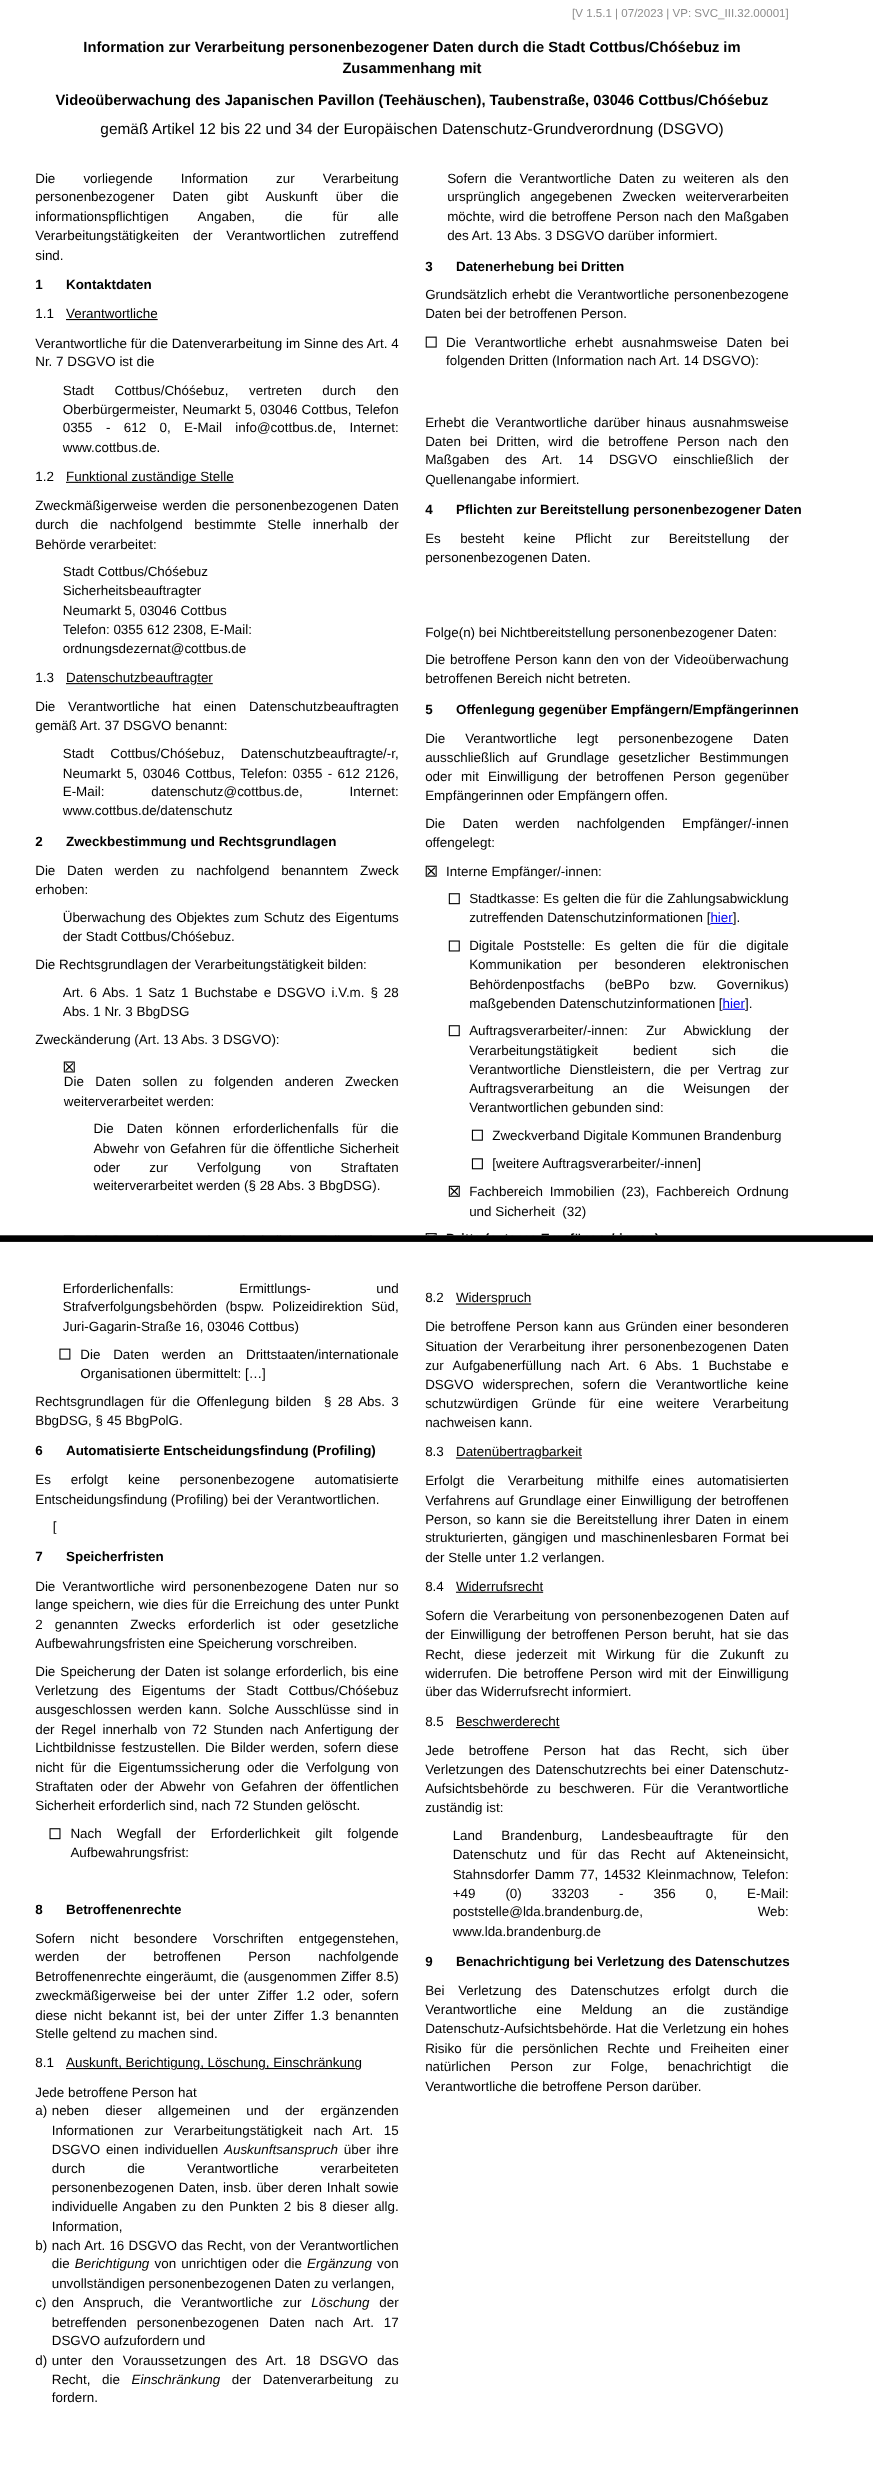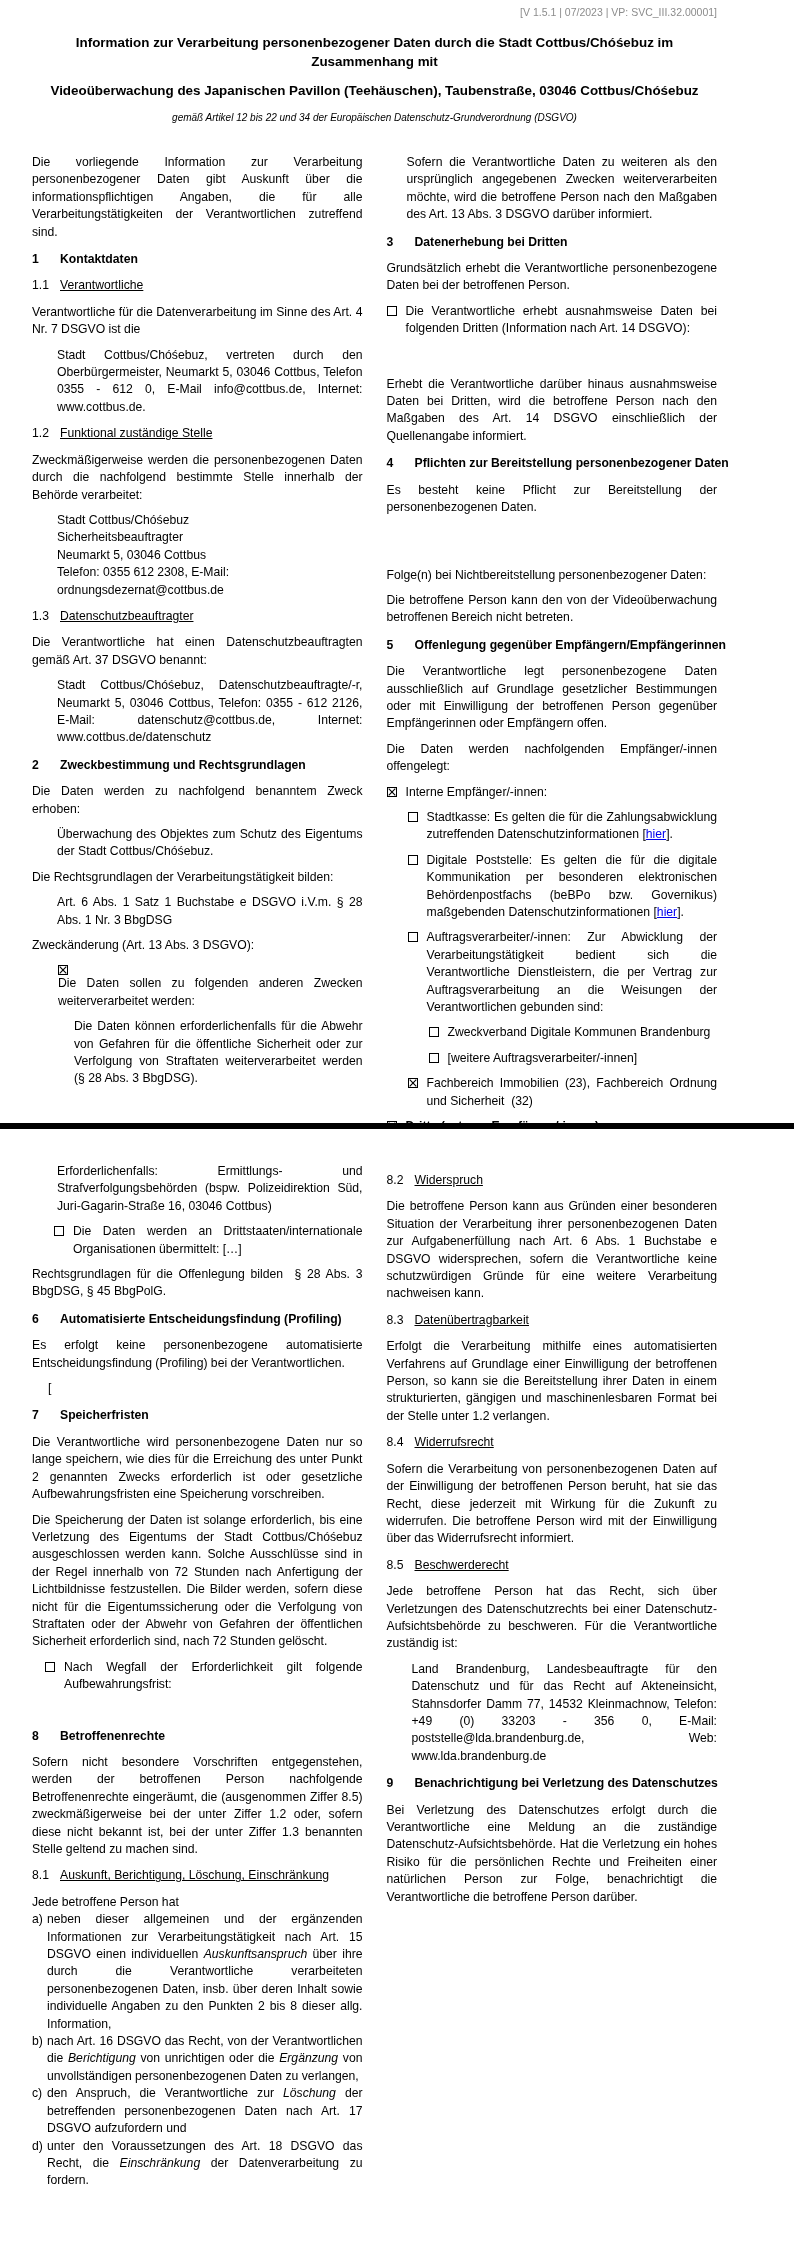--- a/index.html
+++ b/index.html
@@ -11,21 +11,21 @@
   }
   .page { width:734px; background:#fff; overflow:hidden; }
   .page1 { height:1123px; padding:6px 17px 0 32px; }
   .page2 { height:1122px; padding:34px 17px 0 32px;border-radius:26px; }
   .sep { height:6px; width:794px; background:#000; }
 
   .version { text-align:right; font-size:10.5px; line-height:13px; color:var(--muted,#8c8c8c); }
   .titles { text-align:center; }
   .t1 { font-weight:bold; font-size:13.4px; line-height:19px; margin-top:14px; }
   .t2 { font-weight:bold; font-size:13.4px; line-height:19px; margin-top:10px; }
-  .t3 { font-size:10px; line-height:17px; margin-top:9px;font-style:italic; }
+  .t3 { font-size:14px; line-height:17px; margin-top:9px; }
 
   .cols { display:flex; gap:24px; margin-top:28px; }
   .page2 .cols { margin-top:0; }
   .col { flex:1; min-width:0; }
 
   .blk { margin-bottom:8px; text-align:justify; }
   .blk.tight { margin-bottom:0; }
   .indent { margin-left:25px; }
   .lines { text-align:left; }
   .lines { margin-left:25px; }
@@ -101,21 +101,21 @@
         <div class="blk">Zweckänderung (Art. 13 Abs. 3 DSGVO):</div>
         <div class="check" style="margin-left: 26px; flex-direction: column;">
           <span class="cb">
             <svg viewBox="0 0 10 10" preserveAspectRatio="none">
               <line x1="0.9" y1="0.9" x2="9.1" y2="9.1"></line>
               <line x1="9.1" y1="0.9" x2="0.9" y2="9.1"></line>
             </svg>
           </span>
           <div class="txt">Die Daten sollen zu folgenden anderen Zwecken weiterverarbeitet werden:</div>
         </div>
-        <div class="blk indent" style="margin-left: 42px;">Die Daten können erforderlichenfalls für die Abwehr von Gefahren für die öffentliche Sicherheit oder zur Verfolgung von Straftaten weiterverarbeitet werden (§ 28 Abs. 3 BbgDSG).</div>
+        <div class="blk indent" style="margin-left: 53px;">Die Daten können erforderlichenfalls für die Abwehr von Gefahren für die öffentliche Sicherheit oder zur Verfolgung von Straftaten weiterverarbeitet werden (§ 28 Abs. 3 BbgDSG).</div>
         <div class="check" style="margin-left: 26px; margin-top: 32px;">
           <span class="cb"></span>
           <div class="txt"><span>Die Daten können im erforderlichen Fall auch zu Zwecken der Verfolgung von Ordnungswidrigkeiten weiterverarbeitet werden (vgl. Ziffer </span><span class="b">Fehler! Verweisquelle konnte nicht gefunden werden.</span><span>).</span></div>
         </div>
       </div>
     <div class="col" id="p1R">
         <div class="blk indent" style="margin-left: 20px;">Sofern die Verantwortliche Daten zu weiteren als den ursprünglich angegebenen Zwecken weiterverarbeiten möchte, wird die betroffene Person nach den Maßgaben des Art. 13 Abs. 3 DSGVO darüber informiert.</div>
         <div class="h1">
           <span class="num">3</span>
           <span class="txt">Datenerhebung bei Dritten</span>

